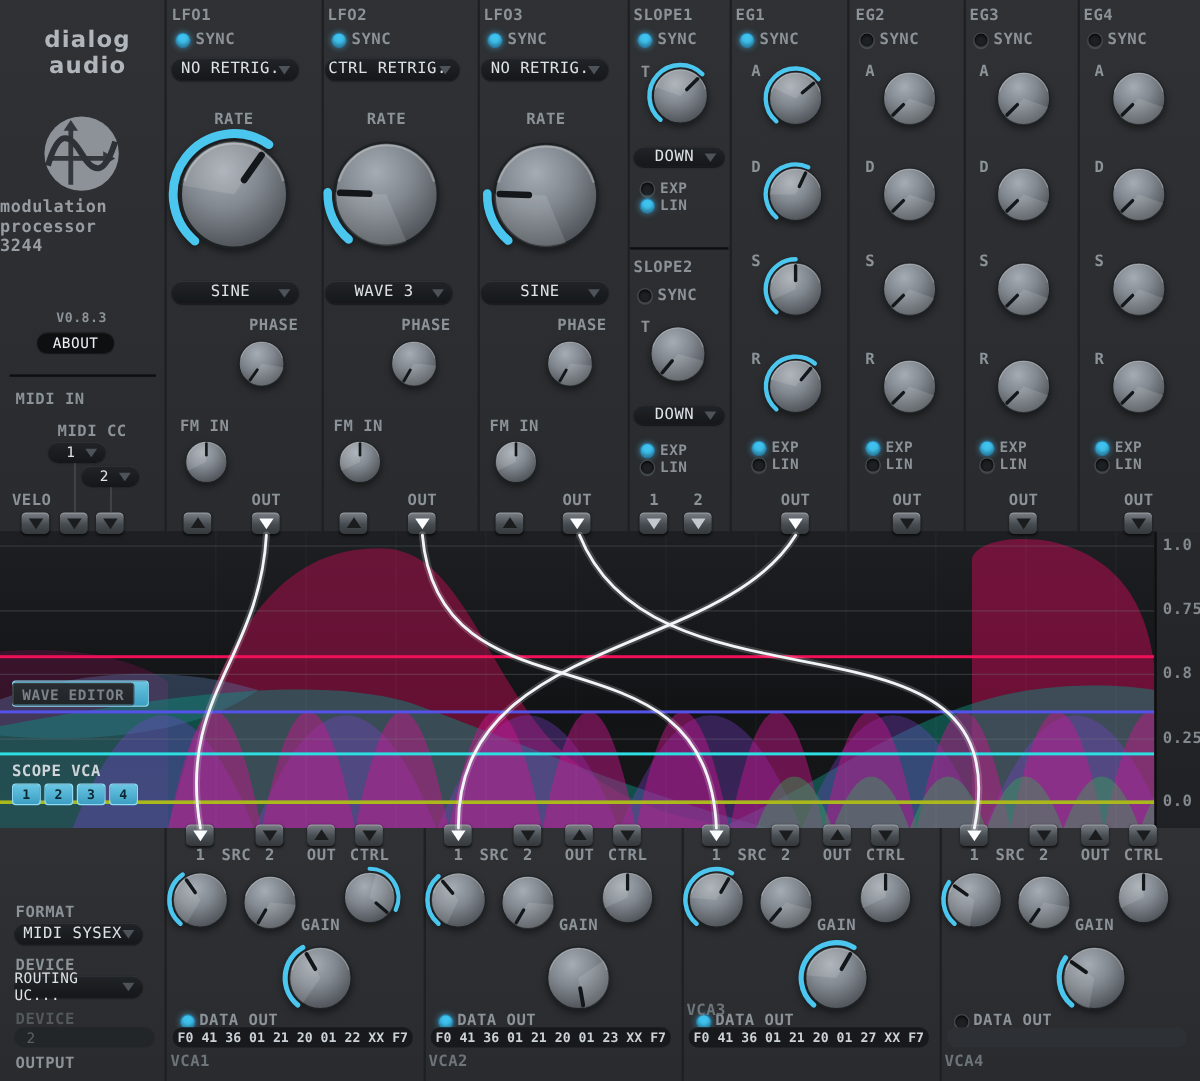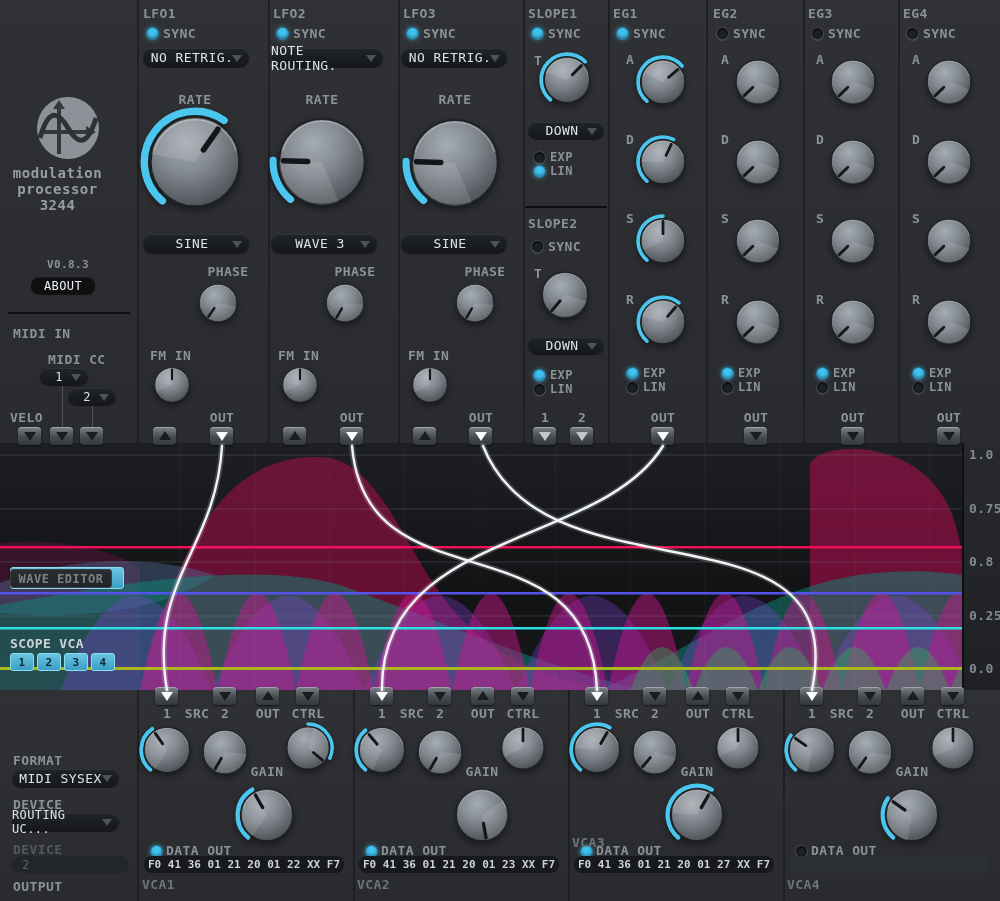--- a/index.html
+++ b/index.html
@@ -37,21 +37,21 @@
   .btn-cyan{position:absolute;background:linear-gradient(180deg,#69c6e3,#3c9ec3);border:1px solid #8edcf4;
         border-radius:3px;color:#0c2731;font-weight:bold;display:flex;align-items:center;justify-content:center;letter-spacing:.5px;}
   .btn-dark{position:absolute;background:linear-gradient(180deg,#292c30,#222528);border:1px solid #3b4045;
         border-radius:3px;color:#7b828a;font-weight:bold;display:flex;align-items:center;justify-content:center;letter-spacing:.5px;}
   .scope{position:absolute;left:0;top:443px;width:962px;height:247px;background:#121315;
         box-shadow:inset 0 9px 12px -6px rgba(0,0,0,.85), inset 0 -9px 12px -6px rgba(0,0,0,.85);}
   .axis-strip{position:absolute;left:962px;top:443px;width:38px;height:247px;
         background:linear-gradient(180deg,#28292c,#1f2124);border-left:2px solid #0e0f10;}
   .brand{position:absolute;left:12px;top:22px;width:122px;text-align:center;color:#b0b6bb;
         font-family:"DejaVu Sans",sans-serif;font-size:19px;font-weight:bold;letter-spacing:1px;}
-  .prod{position:absolute;left:0;width:115px;text-align:center;color:#979da3;font-size:14px;font-weight:bold;letter-spacing:.5px;}
+  .prod{position:absolute;left:0;width:115px;color:#979da3;font-size:14px;font-weight:bold;letter-spacing:.5px;}
   .hex{position:absolute;height:17px;background:#17191c;border-radius:8px;color:#ccd2d7;font-size:11px;
         font-weight:bold;display:flex;align-items:center;justify-content:center;letter-spacing:0;}
   .hex.empty{background:#2d3034;}
   .vline{position:absolute;width:1px;background:#4e545a;}
 </style>
 </head>
 <body>
 
 <div id="root">
 
@@ -118,20 +118,21 @@
   </div>
 
   <div class="btn-cyan" style="left:10px;top:567px;width:112px;height:20px;font-size:13px">ROUTING</div>
   <div class="btn-dark" style="left:10px;top:569px;width:100px;height:17px;font-size:12px">WAVE EDITOR</div>
   <div class="lbl big bright" style="left:10px;top:636px">SCOPE VCA</div>
   <div class="btn-cyan" style="left:10px;top:653px;width:22px;height:16px;font-size:11px">1</div>
   <div class="btn-cyan" style="left:37px;top:653px;width:22px;height:16px;font-size:11px">2</div>
   <div class="btn-cyan" style="left:64px;top:653px;width:22px;height:16px;font-size:11px">3</div>
   <div class="btn-cyan" style="left:91px;top:653px;width:22px;height:16px;font-size:11px">4</div>
 
+  <div class="brand">dialog audio</div>
   <div style="position:absolute;left:36px;top:96px;width:64px;height:64px">
     <svg width="64" height="64" viewBox="0 0 64 64">
       <circle cx="32" cy="32" r="31" fill="#8d9298"></circle>
       <line x1="6" y1="36" x2="52" y2="36" stroke="#34373b" stroke-width="4"></line>
       <polygon points="60,36 50,30 50,42" fill="#34373b"></polygon>
       <line x1="23" y1="58" x2="23" y2="12" stroke="#34373b" stroke-width="4"></line>
       <polygon points="23,4 17,13 29,13" fill="#34373b"></polygon>
       <path d="M4,42 C12,14 21,13 32,32 C43,51 52,48 60,22" fill="none" stroke="#2e3135" stroke-width="5"></path>
     </svg>
   </div>
@@ -237,21 +238,21 @@
       <span class="tri"></span>
     </div>
   <div class="jack down lit" style="left:210px;top:427px">
       <span class="tri"></span>
     </div>
 
   <div class="lbl big" style="left:273px;top:6px">LFO2</div>
   <div class="radio on" style="left:276px;top:27px"></div>
   <div class="lbl big" style="left:293px;top:26px">SYNC</div>
   <div class="pill" style="left:271px;top:48px;width:112px;height:19px">
-    <span style="margin-right:8px">NOTE ROUTING.</span>
+    <span style="margin-right:8px">CTRL RETRIG.</span>
       <span class="caret"></span>
   </div>
   <div class="lbl big c" style="left:277px;top:92px;width:90px">RATE</div>
   <div class="knob" style="left:267px;top:107px;width:110px;height:110px">
       <svg viewBox="-50 -50 100 100">
         <defs>
           <radialGradient id="kg3" cx="40%" cy="28%" r="78%">
             <stop offset="0" stop-color="#a6acb3"></stop>
             <stop offset="0.45" stop-color="#82888f"></stop>
             <stop offset="0.8" stop-color="#5d6268"></stop>

